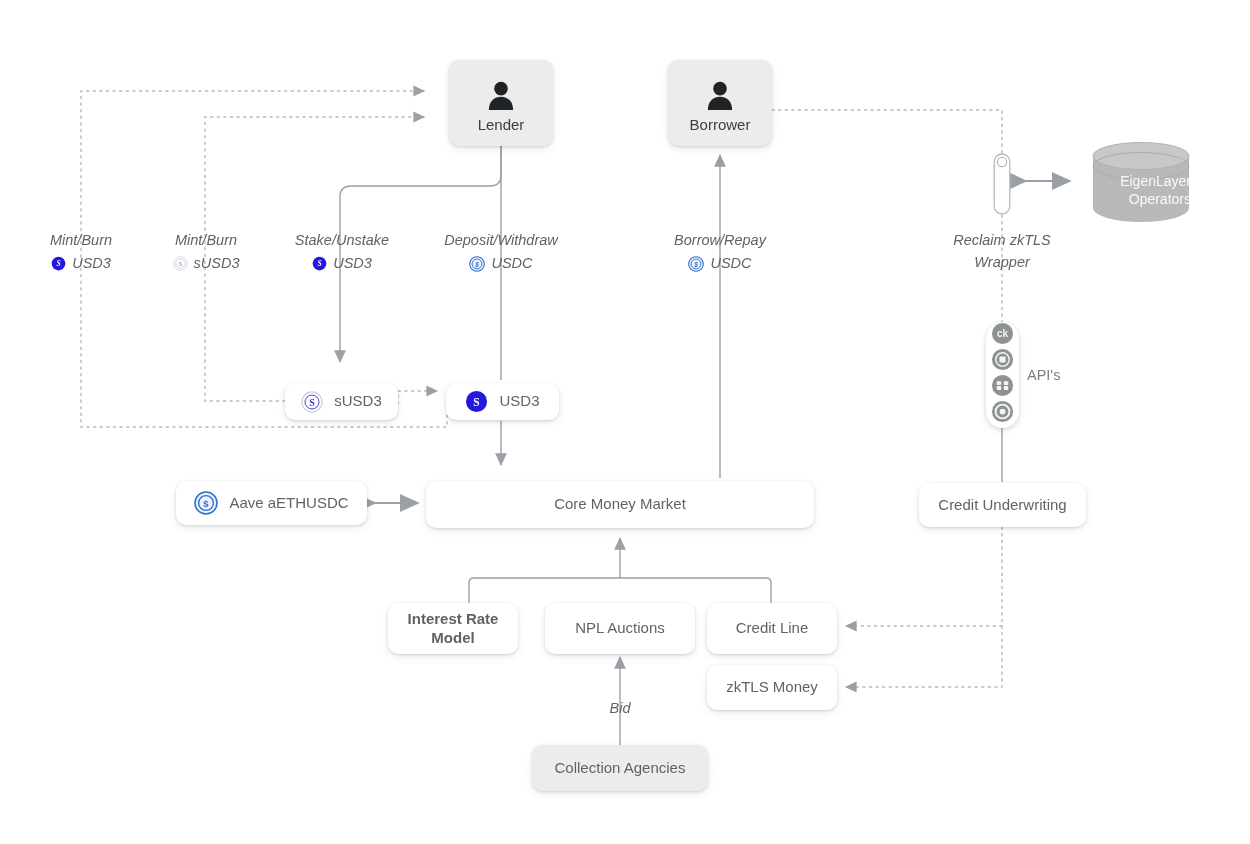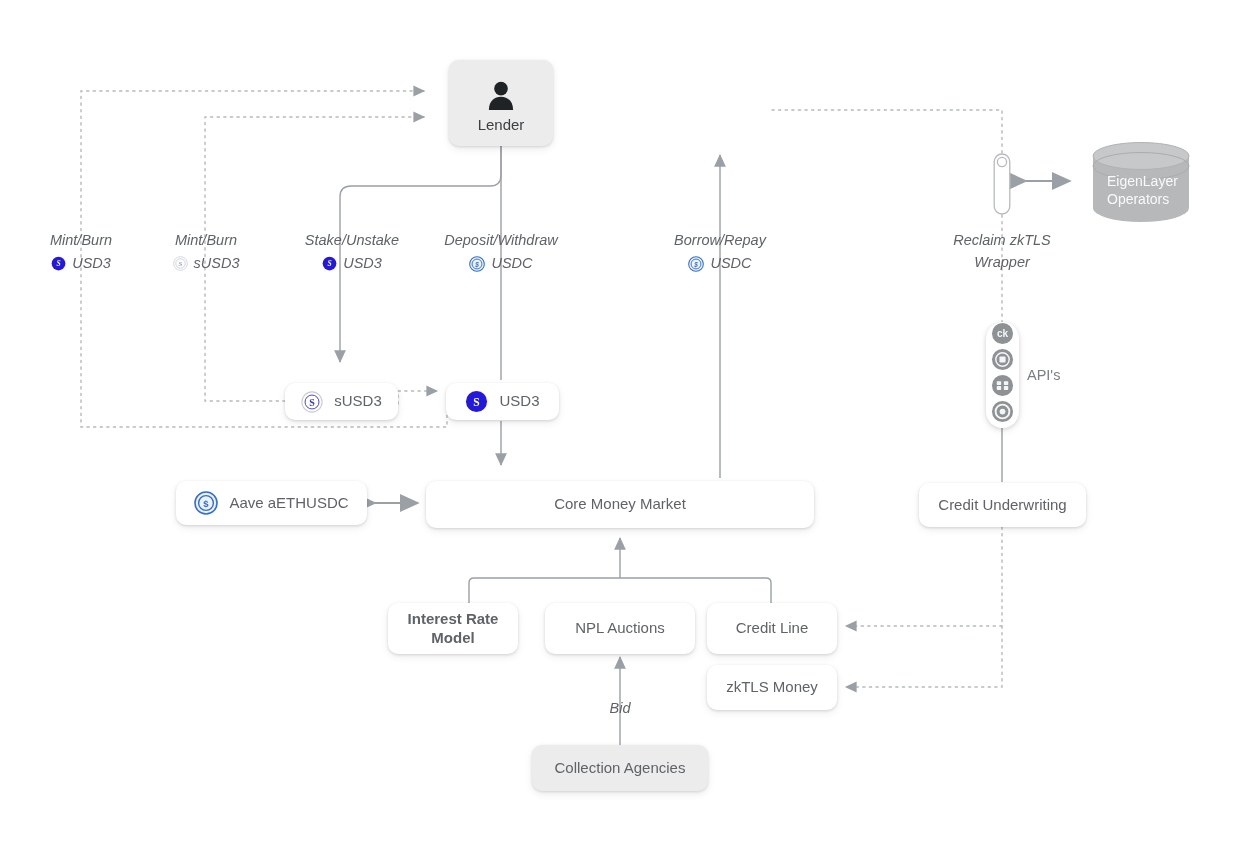--- a/index.html
+++ b/index.html
@@ -30,21 +30,21 @@
   
   .cap{position:absolute;text-align:center;font-size:14.5px;color:#5f6368;line-height:1.45;font-style:italic;}
   .cap .row2{display:flex;align-items:center;justify-content:center;gap:6px;margin-top:2px;}
   .cap .row2 span{font-size:14.5px;}
 
   .api-label{position:absolute;font-size:14.5px;color:#7a7f86;}
 
   
   .cyl{position:absolute;}
   .cyl .txt{
-    position:absolute;left:16px;right:0;top:30px;text-align:left;
+    position:absolute;left:0;right:0;top:30px;text-align:right;
     color:#ffffff;font-size:14px;line-height:1.3;opacity:.92;
   }
 
   
   .pill-wrap{position:absolute;}
   
   .api-pill{
     position:absolute;background:#ffffff;border-radius:17px;
     box-shadow:0 1px 4px rgba(0,0,0,.13),0 3px 9px rgba(0,0,0,.07);
     display:flex;flex-direction:column;align-items:center;gap:3px;
@@ -104,20 +104,27 @@
   </svg>
 
   <div class="node card gray actor" style="left:449px;top:60px;width:104px;height:86px;">
     <svg class="person" viewBox="0 0 32 32">
       <circle cx="16" cy="10" r="6.4" fill="#1f2326"></circle>
       <path d="M4.6 30 C4.6 21.6 10 17.6 16 17.6 C22 17.6 27.4 21.6 27.4 30 Z" fill="#1f2326"></path>
     </svg>
     <div class="label">Lender</div>
   </div>
 
+  <div class="node card gray actor" style="left:668px;top:60px;width:104px;height:86px;">
+    <svg class="person" viewBox="0 0 32 32">
+      <circle cx="16" cy="10" r="6.4" fill="#1f2326"></circle>
+      <path d="M4.6 30 C4.6 21.6 10 17.6 16 17.6 C22 17.6 27.4 21.6 27.4 30 Z" fill="#1f2326"></path>
+    </svg>
+    <div class="label">Borrower</div>
+  </div>
 
   <div class="cyl" style="left:1091px;top:142px;width:100px;height:80px;">
     <svg width="100" height="80" viewBox="0 0 100 80">
       <path d="M2,14 L2,66 A48,14 0 0 0 98,66 L98,14 Z" fill="#b6b8ba"></path>
       <ellipse cx="50" cy="14" rx="48" ry="13.5" fill="#c6c8ca" stroke="#b0b2b4" stroke-width="1"></ellipse>
       <ellipse cx="50" cy="24" rx="48" ry="13.5" fill="none" stroke="#aaacae" stroke-width="1"></ellipse>
     </svg>
     <div class="txt">
       <div>EigenLayer</div>
       <div>Operators</div>
@@ -226,21 +233,21 @@
     <div class="row2">
       <svg width="15" height="15" viewBox="0 0 24 24">
         <circle cx="12" cy="12" r="11" fill="#fdfdfe" stroke="#ced1dd" stroke-width="1.3"></circle>
         <circle cx="12" cy="12" r="7.6" fill="none" stroke="#b9bcd0" stroke-width="1"></circle>
         <text x="12" y="16" font-family="Liberation Serif, serif" font-size="11" font-weight="bold" fill="#9ea2b8" text-anchor="middle">S</text>
       </svg>
       <span>sUSD3</span>
     </div>
   </div>
 
-  <div class="cap" style="left:282px;top:230px;width:140px;">
+  <div class="cap" style="left:272px;top:230px;width:140px;">
     <div>Stake/Unstake</div>
     <div class="row2">
       <svg width="15" height="15" viewBox="0 0 24 24">
         <circle cx="12" cy="12" r="11" fill="#2319dc"></circle>
         <text x="12" y="16.4" font-family="Liberation Serif, serif" font-size="12" font-weight="bold" fill="#ffffff" text-anchor="middle">S</text>
       </svg>
       <span>USD3</span>
     </div>
   </div>
 

